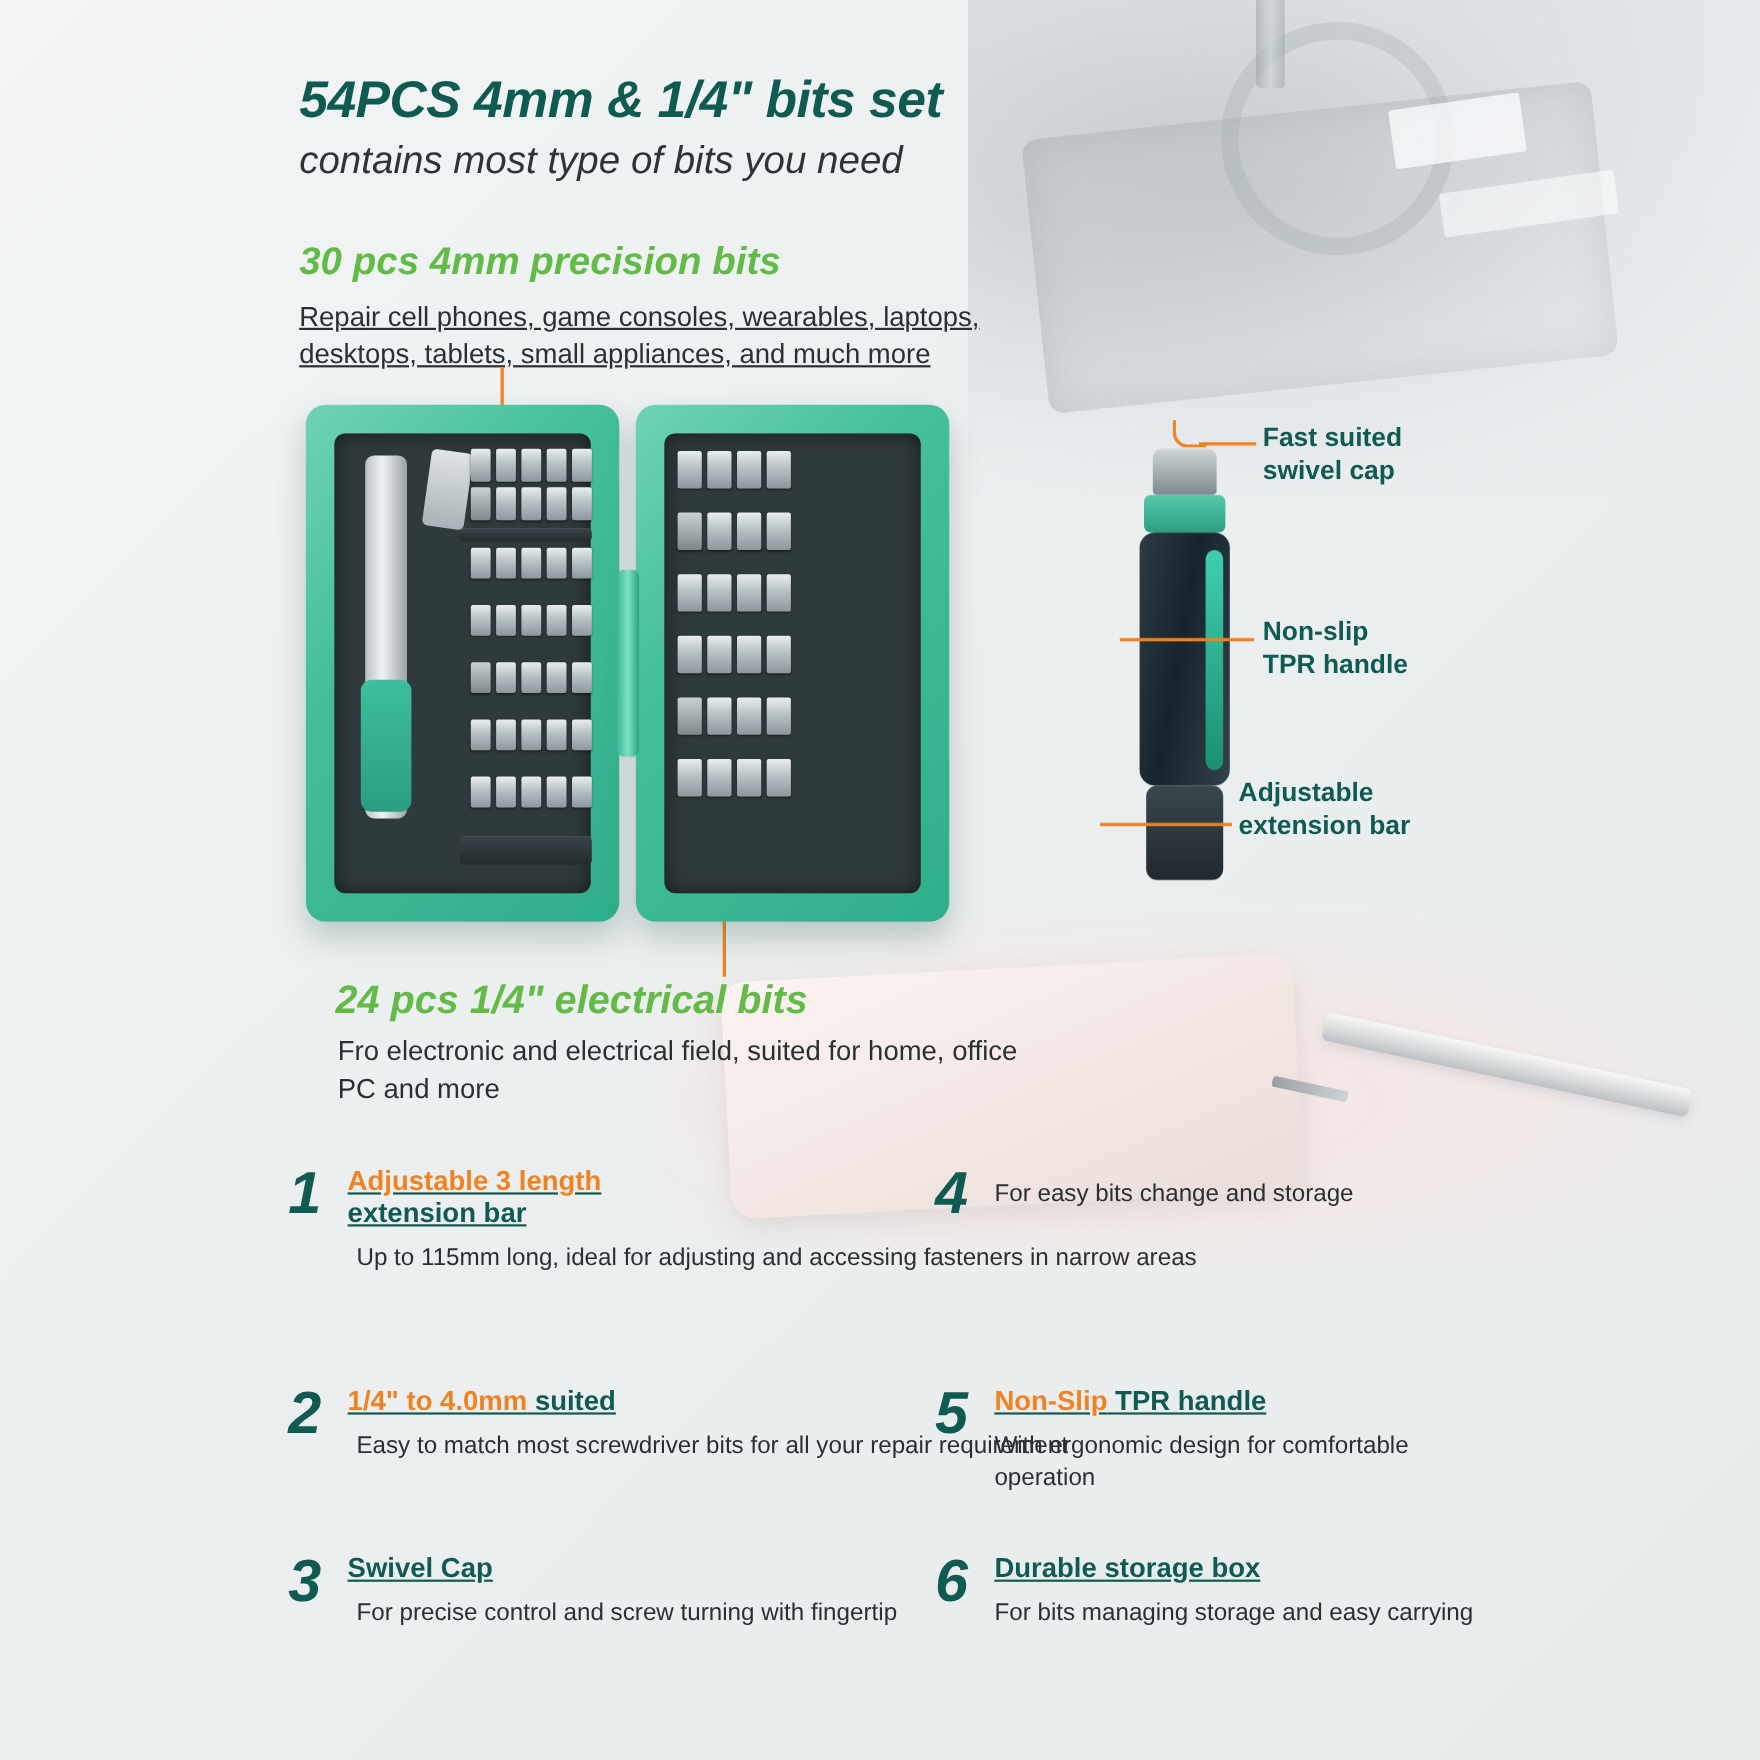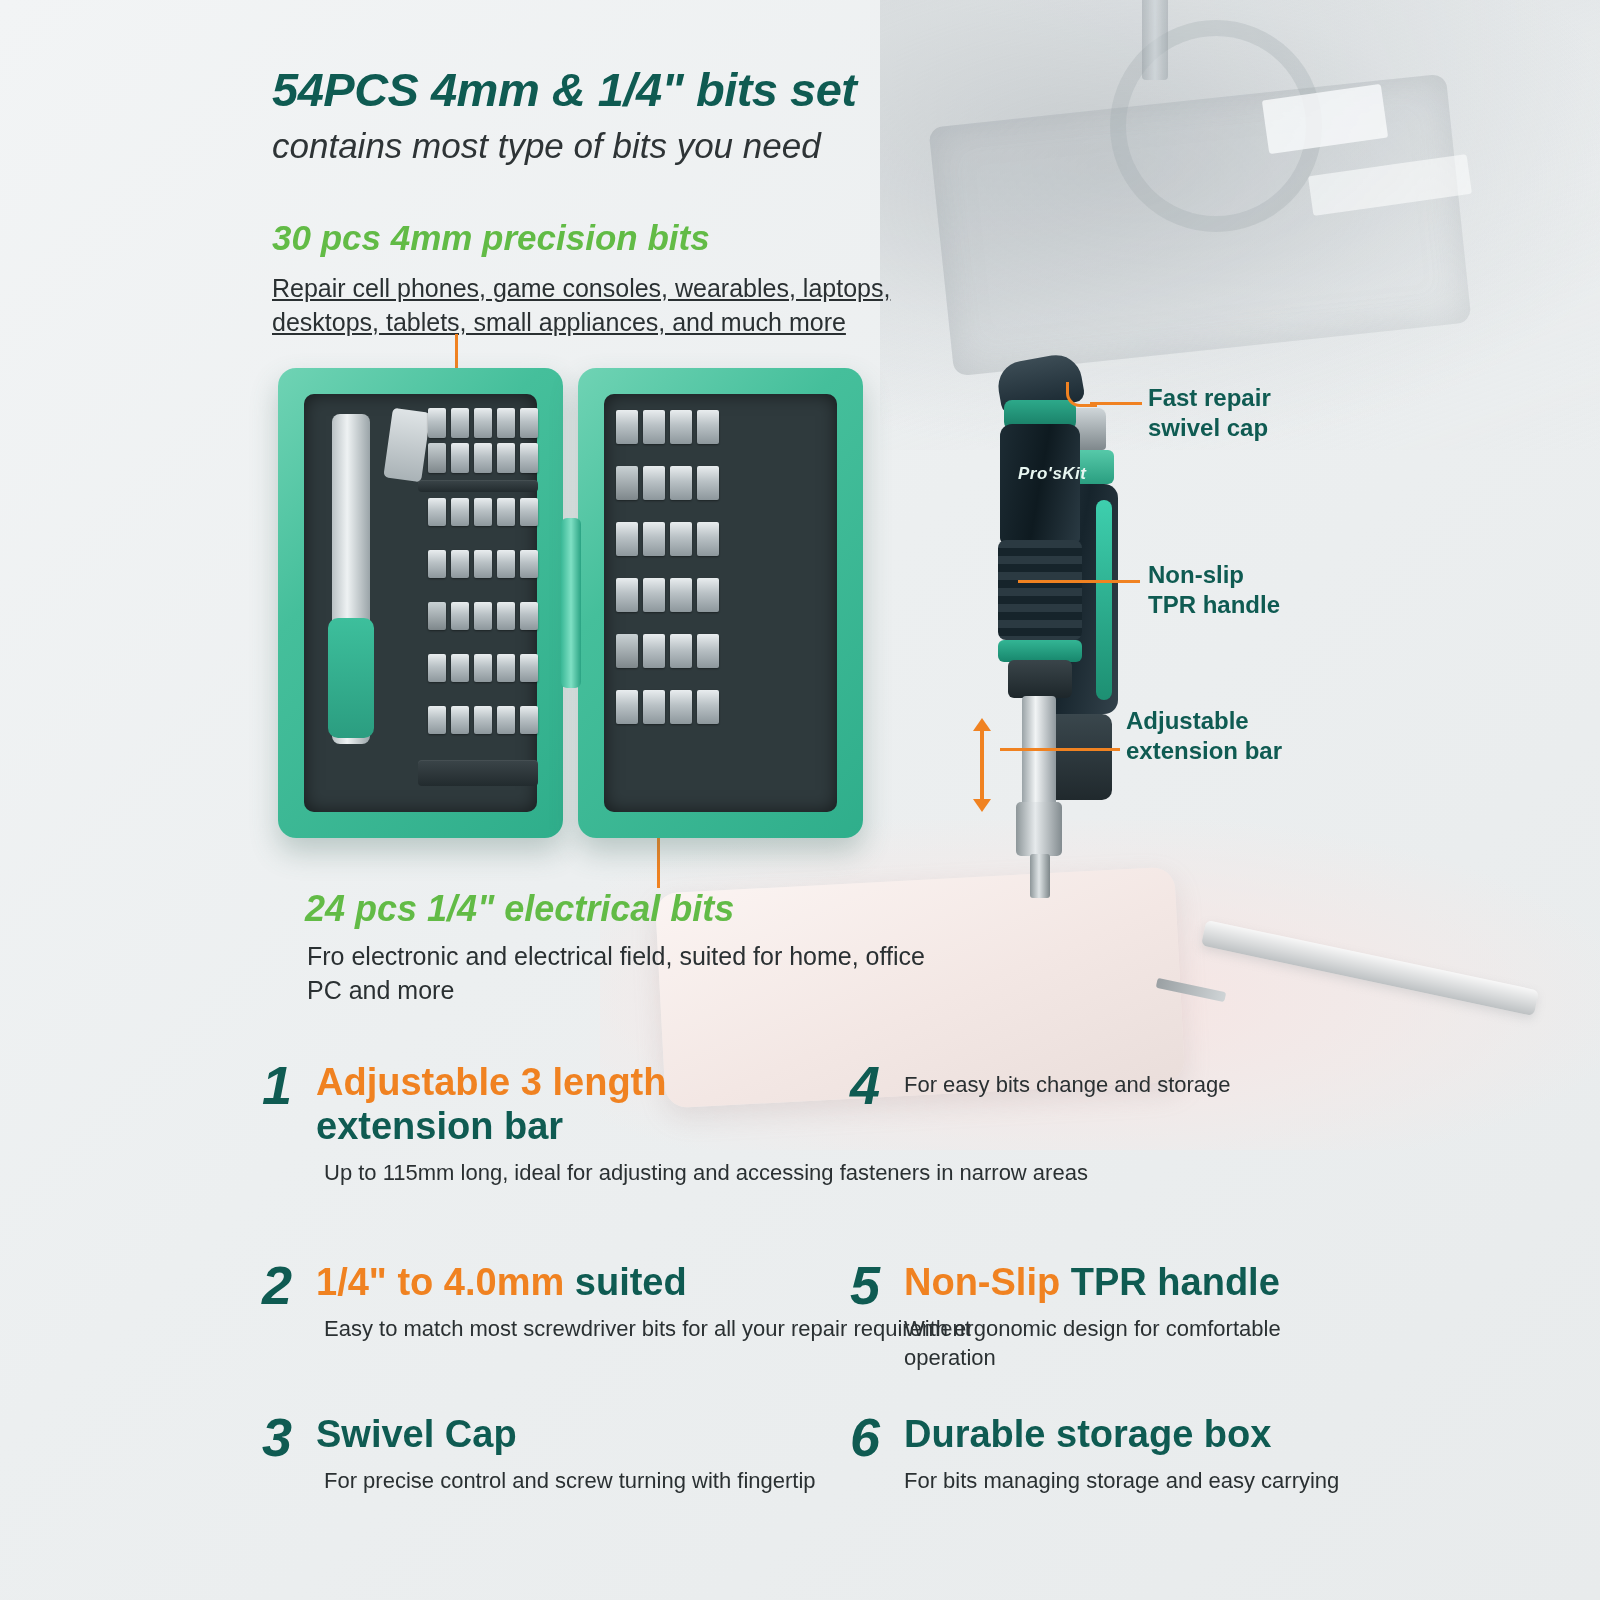--- a/index.html
+++ b/index.html
@@ -374,24 +374,25 @@
     font-size: 54px;
     font-weight: bold;
     font-style: italic;
     color: #0f5b52;
     line-height: 1;
     width: 54px;
     flex: 0 0 54px;
   }
   .feat .ftxt { padding-top: 2px; }
   .feat .ftitle {
-    font-size: 38px;
+    font-size: 25px;
     font-weight: bold;
     color: #0f5b52;
     line-height: 1.16;
+    text-decoration: underline;
   }
   .feat .ftitle .accent { color: #f08221; }
   .feat .fdesc {
     margin-top: 10px;
     font-size: 22px;
     color: #2a3032;
     line-height: 1.32;
   }
   .f1 { left: 0;   top: 0; }
   .f2 { left: 0;   top: 200px; }
@@ -517,41 +518,28 @@
         <div class="collar"></div>
         <div class="grip"></div>
         <div class="grip-stripe"></div>
         <div class="foot"></div>
       </div>
     </div>
 
     <div class="hinge"></div>
   </div>
 
-  <div class="sd">
-    <div class="swivel"></div>
-    <div class="neck"></div>
-    <div class="handle-top"></div>
-    <div class="brand">Pro'sKit</div>
-    <div class="handle-mid"></div>
-    <div class="ring-green"></div>
-    <div class="chuck"></div>
-    <div class="bar"></div>
-    <div class="bar-seg"></div>
-    <div class="tip"></div>
-    <div class="arrow"></div>
-  </div>
 
   <div class="lead-curve1"></div>
   <div class="lead l1"></div>
   <div class="lead l2"></div>
   <div class="lead l3"></div>
 
   <div class="callout c1">
-    <div>Fast repair</div>
+    <div>Fast suited</div>
     <div>swivel cap</div>
   </div>
   <div class="callout c2">
     <div>Non-slip</div>
     <div>TPR handle</div>
   </div>
   <div class="callout c3">
     <div>Adjustable</div>
     <div>extension bar</div>
   </div>

